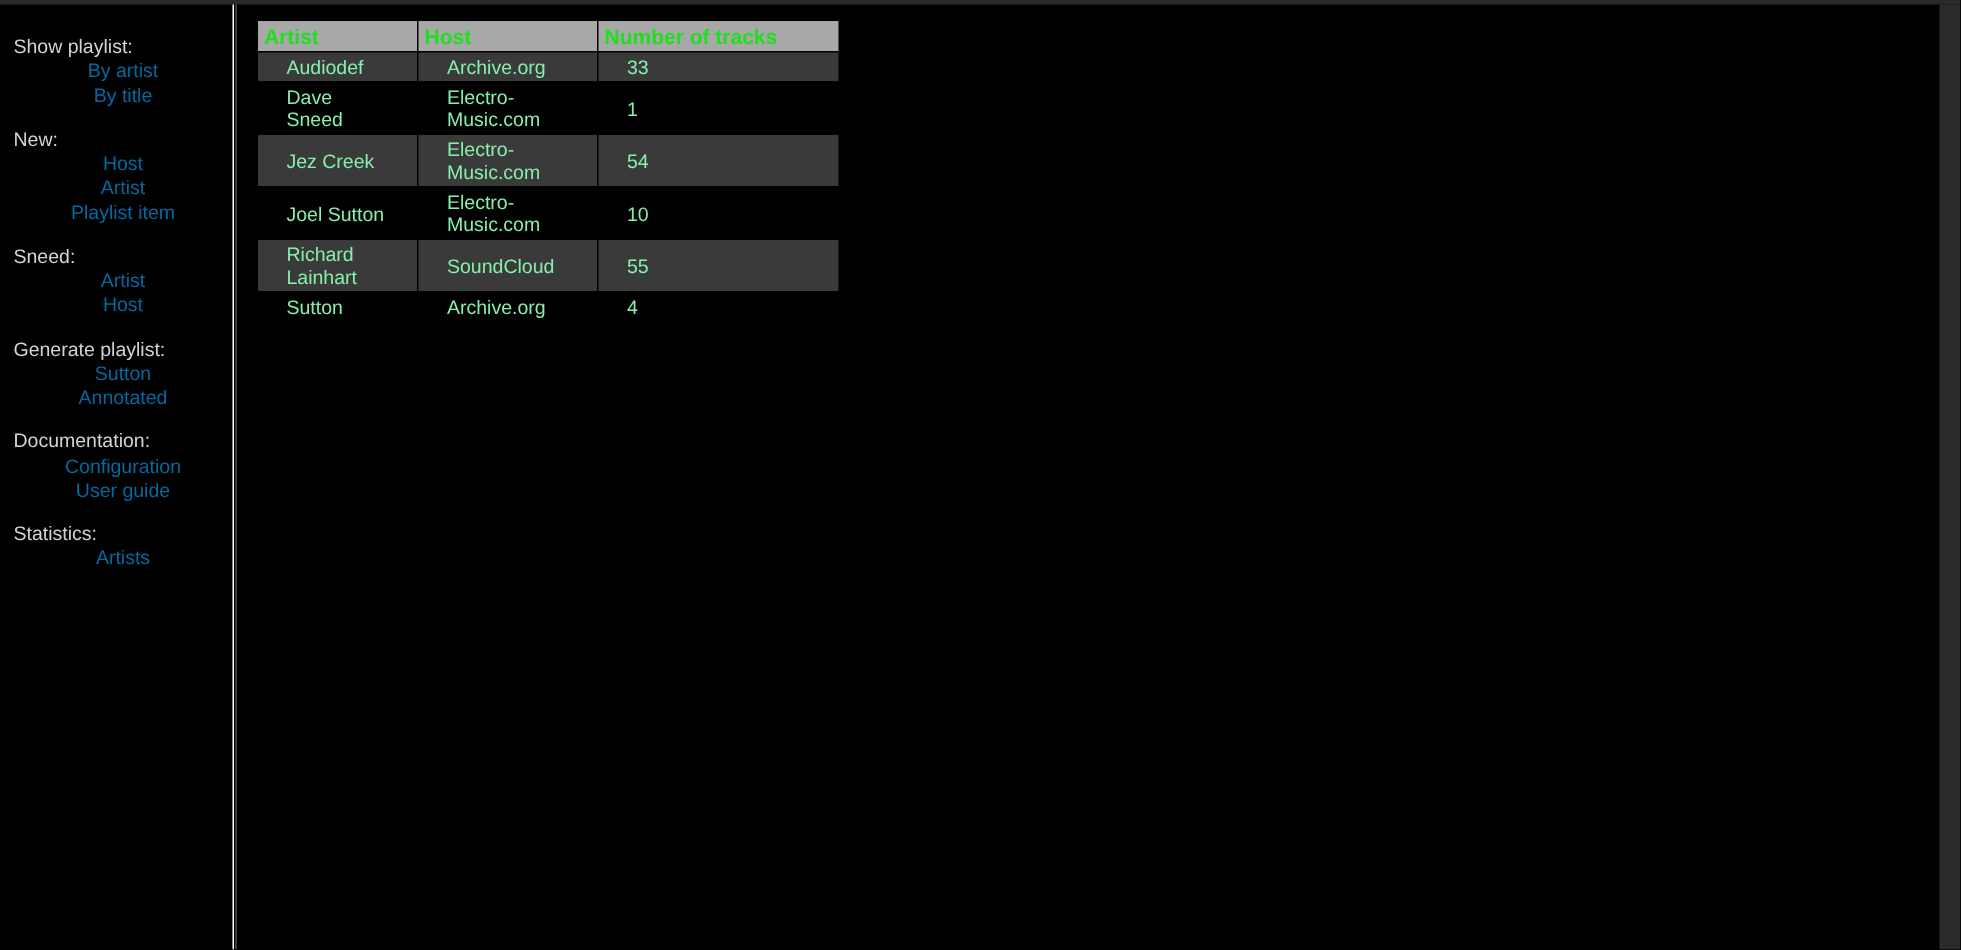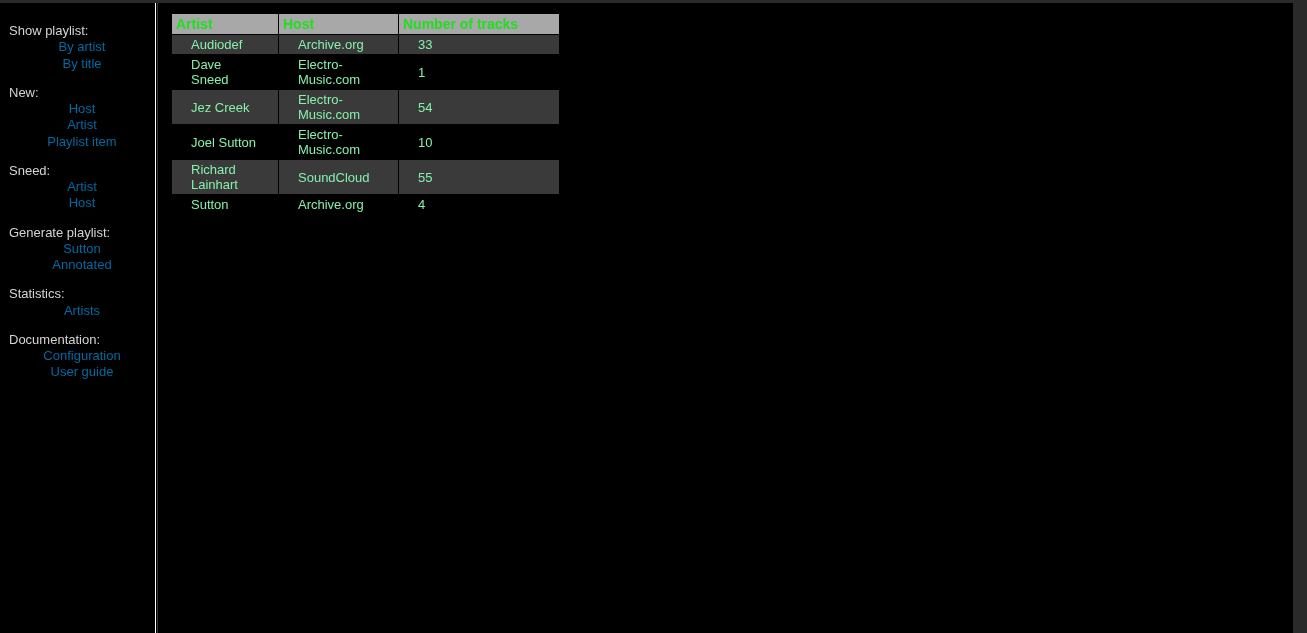--- a/index.html
+++ b/index.html
@@ -120,28 +120,28 @@
       <a class="link">Host</a>
     </div>
 
     <div class="section">
       <span class="section-label">Generate playlist:</span>
       <a class="link">Sutton</a>
       <a class="link">Annotated</a>
     </div>
 
     <div class="section">
-      <span class="section-label">Statistics:</span>
-      <a class="link">Artists</a>
+      <span class="section-label">Documentation:</span>
+      <a class="link">Configuration</a>
+      <a class="link">User guide</a>
     </div>
 
     <div class="section">
-      <span class="section-label">Documentation:</span>
-      <a class="link">Configuration</a>
-      <a class="link">User guide</a>
+      <span class="section-label">Statistics:</span>
+      <a class="link">Artists</a>
     </div>
 
   </div>
 
   <div class="divider"></div>
 
   <div class="main">
     <table>
       <thead>
         <tr>

